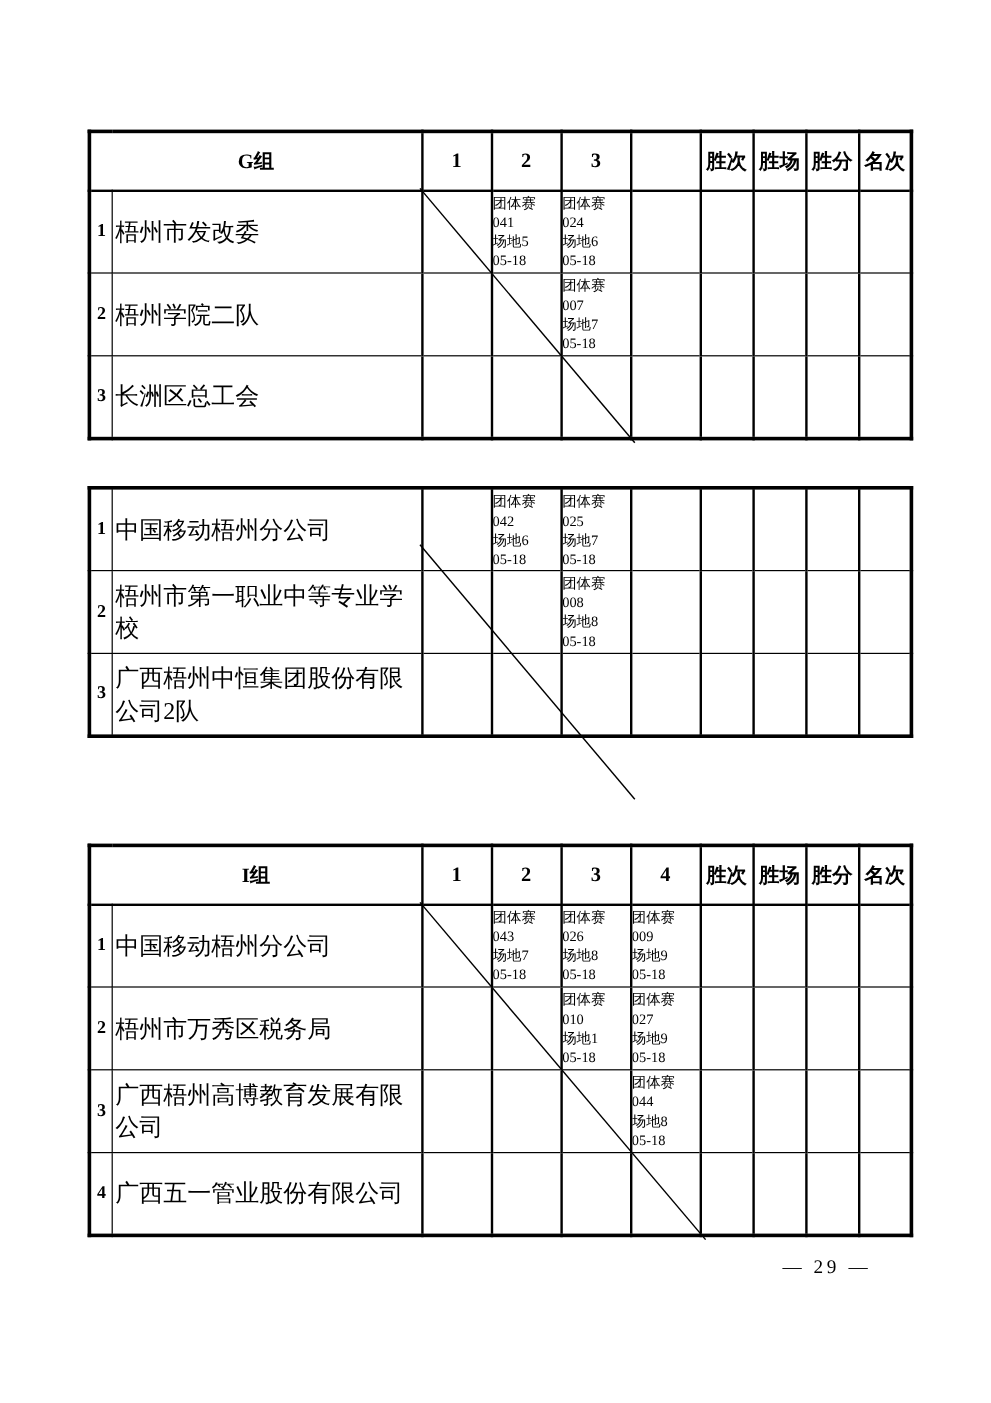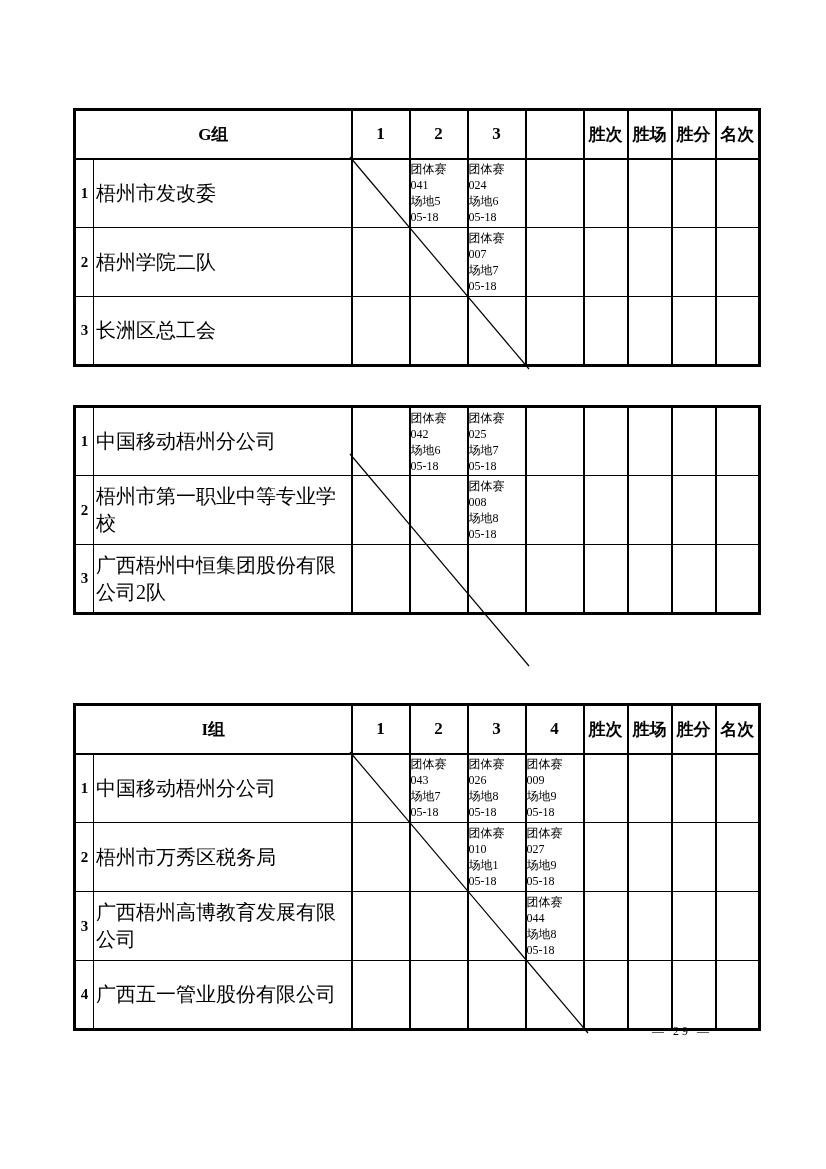--- a/index.html
+++ b/index.html
@@ -57,22 +57,22 @@
   }
   td.stat { }
   .diag {
     position:absolute; left:0; top:0;
     pointer-events:none;
     overflow:visible;
   }
   .diag line { stroke:#000; stroke-width:1.2; }
   .footer {
     position:absolute;
-    left:652px; top:1024px;
-    font-size:12px;
+    left:652px; top:1048px;
+    font-size:16px;
     letter-spacing:3px;
     white-space:pre;
   }
 </style>
 </head>
 <body>
 
 <div class="tbl-wrap" style="top:108px">
   <table class="tbl">
     <colgroup>

